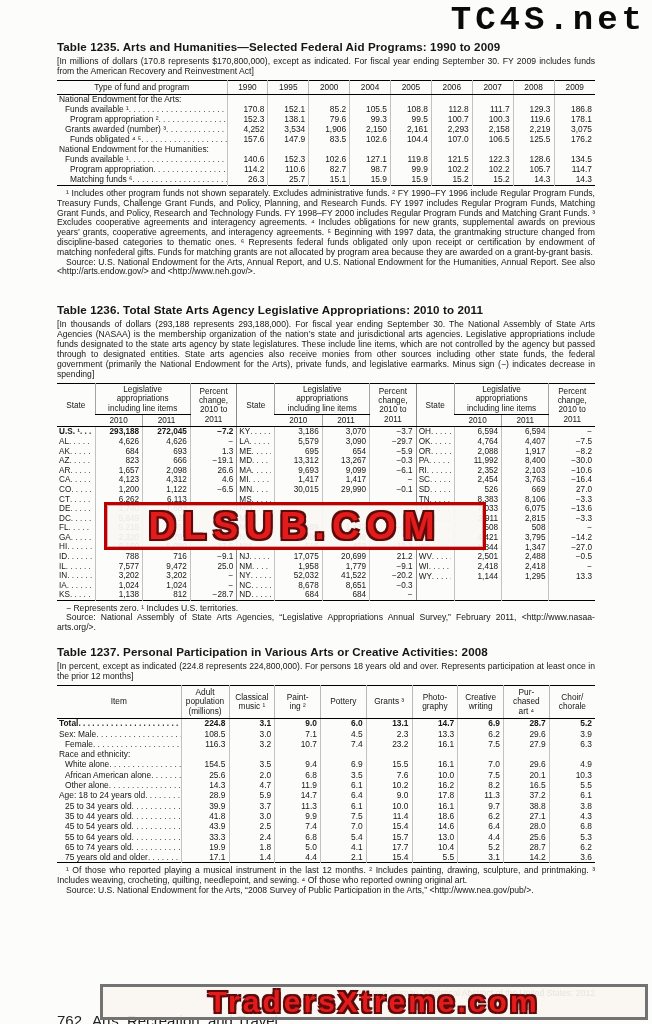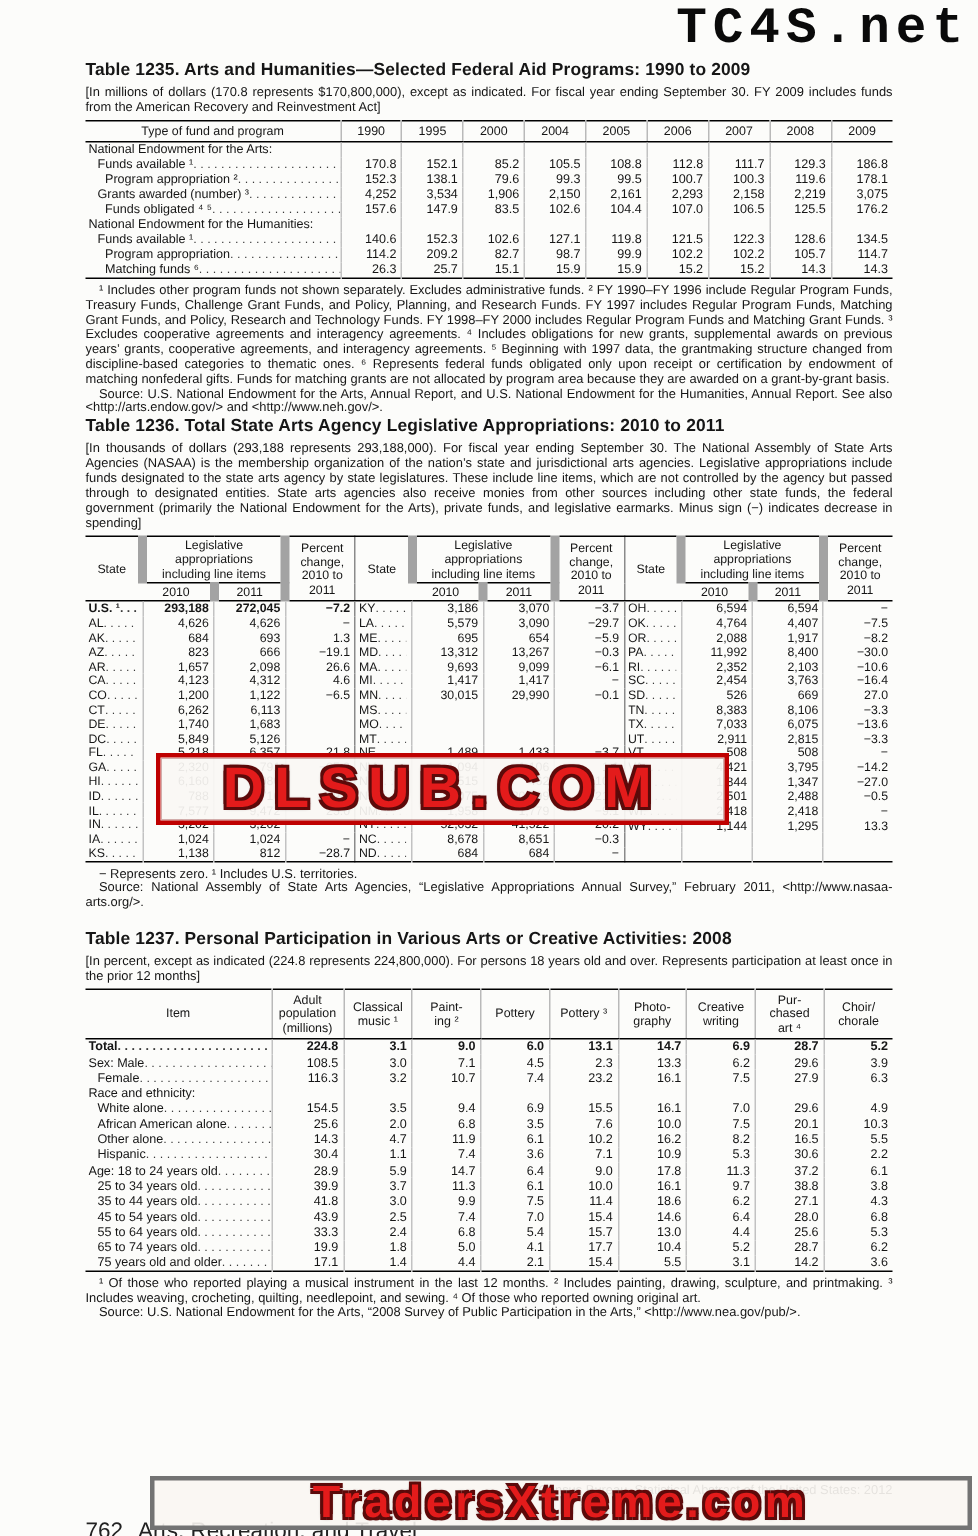--- a/index.html
+++ b/index.html
@@ -23,27 +23,27 @@
   .stubflex{display:flex;align-items:baseline;overflow:hidden}
   .lbl{white-space:nowrap}
   .ind1 .lbl{padding-left:6px}
   .ind2 .lbl{padding-left:11px}
   .dots{flex:1 1 auto;overflow:hidden;white-space:nowrap;color:#3a3a3a}
   .dots::after{content:" . . . . . . . . . . . . . . . . . . . . . . . . . . . . . . . . . . . . . . . . . . ."}
   .b{font-weight:700}
   .t1235 tbody tr{height:10px}
   .t1235 col.c-stub{width:170px}
 
-  .sec1236{}
+  .sec1236{margin-top:26px}
   .groups{display:flex;margin-top:2px}
   table.t1236{width:33.333%;border-collapse:collapse;table-layout:fixed;
               border-top:1.4px solid #000;border-bottom:1.2px solid #000}
   table.t1236 + table.t1236{border-left:1px solid #8a8a8a}
   .t1236 th{font-size:8.2px;line-height:9.3px;font-weight:400;text-align:center;vertical-align:middle;
-            padding:1px;white-space:pre-line;border-left:6px solid #a3a3a3;border-bottom:1px solid #000}
+            padding:1px;white-space:pre-line;border-left:1px solid #a3a3a3;border-bottom:1px solid #000}
   .t1236 th:first-child{border-left:none}
   .t1236 .h-approp{border-bottom:.8px solid #000}
   .t1236 td{font-size:8.2px;line-height:9.4px;padding:0 3px 0 0;vertical-align:bottom;overflow:hidden}
   .t1236 td.num{text-align:right;border-left:1px solid #c2c2c2}
   .t1236 td.stub{padding-left:2px;border-left:none}
   .t1236 tbody tr{height:9.6px}
   .t1236 col.c-state{width:38px}
   .t1236 col.c-pct{width:46px}
 
   .sec1237{margin-top:12px}
@@ -218,21 +218,21 @@
             <td class="num">134.5</td>
           </tr>
           <tr>
             <td class="stub ind2">
               <div class="stubflex">
                 <span class="lbl">Program appropriation</span>
                 <span class="dots"></span>
               </div>
             </td>
             <td class="num">114.2</td>
-            <td class="num">209.2</td>
+            <td class="num">110.6</td>
             <td class="num">82.7</td>
             <td class="num">98.7</td>
             <td class="num">99.9</td>
             <td class="num">102.2</td>
             <td class="num">102.2</td>
             <td class="num">105.7</td>
             <td class="num">114.7</td>
           </tr>
           <tr>
             <td class="stub ind2">
@@ -949,21 +949,21 @@
         <tr>
           <th>Item</th>
           <th>Adult
 population
 (millions)</th>
           <th>Classical
 music ¹</th>
           <th>Paint-
 ing ²</th>
           <th>Pottery</th>
-          <th>Pottery ³</th>
+          <th>Grants ³</th>
           <th>Photo-
 graphy</th>
           <th>Creative
 writing</th>
           <th>Pur-
 chased
 art ⁴</th>
           <th>Choir/
 chorale</th>
         </tr>
@@ -1081,37 +1081,20 @@
             <td class="num">4.7</td>
             <td class="num">11.9</td>
             <td class="num">6.1</td>
             <td class="num">10.2</td>
             <td class="num">16.2</td>
             <td class="num">8.2</td>
             <td class="num">16.5</td>
             <td class="num">5.5</td>
           </tr>
           <tr>
-            <td class="stub ind1">
-              <div class="stubflex">
-                <span class="lbl">Hispanic</span>
-                <span class="dots"></span>
-              </div>
-            </td>
-            <td class="num">30.4</td>
-            <td class="num">1.1</td>
-            <td class="num">7.4</td>
-            <td class="num">3.6</td>
-            <td class="num">7.1</td>
-            <td class="num">10.9</td>
-            <td class="num">5.3</td>
-            <td class="num">30.6</td>
-            <td class="num">2.2</td>
-          </tr>
-          <tr>
             <td class="stub">
               <div class="stubflex">
                 <span class="lbl">Age: 18 to 24 years old</span>
                 <span class="dots"></span>
               </div>
             </td>
             <td class="num">28.9</td>
             <td class="num">5.9</td>
             <td class="num">14.7</td>
             <td class="num">6.4</td>

